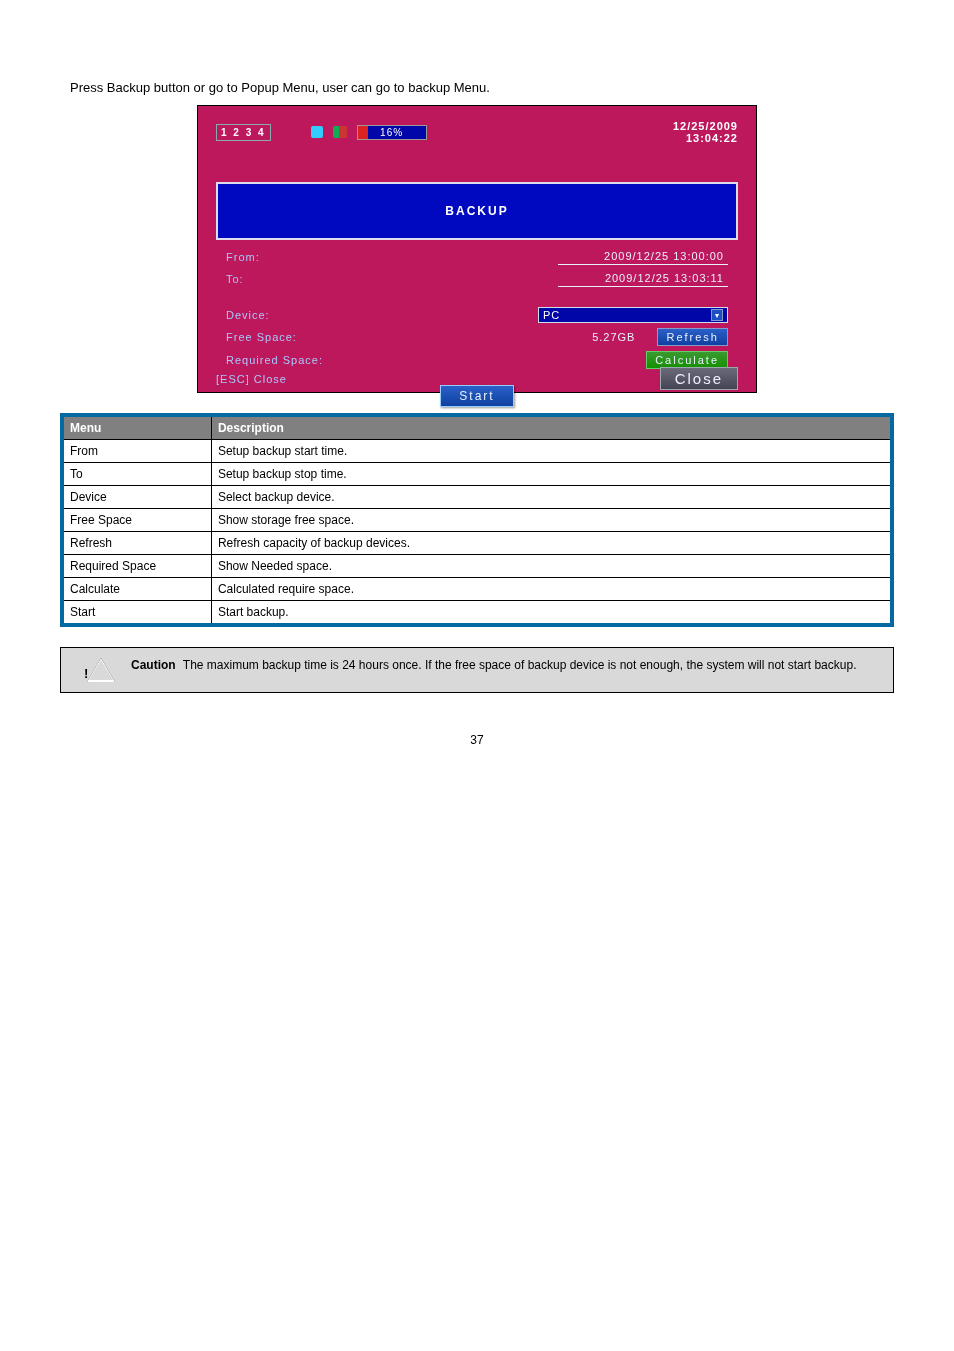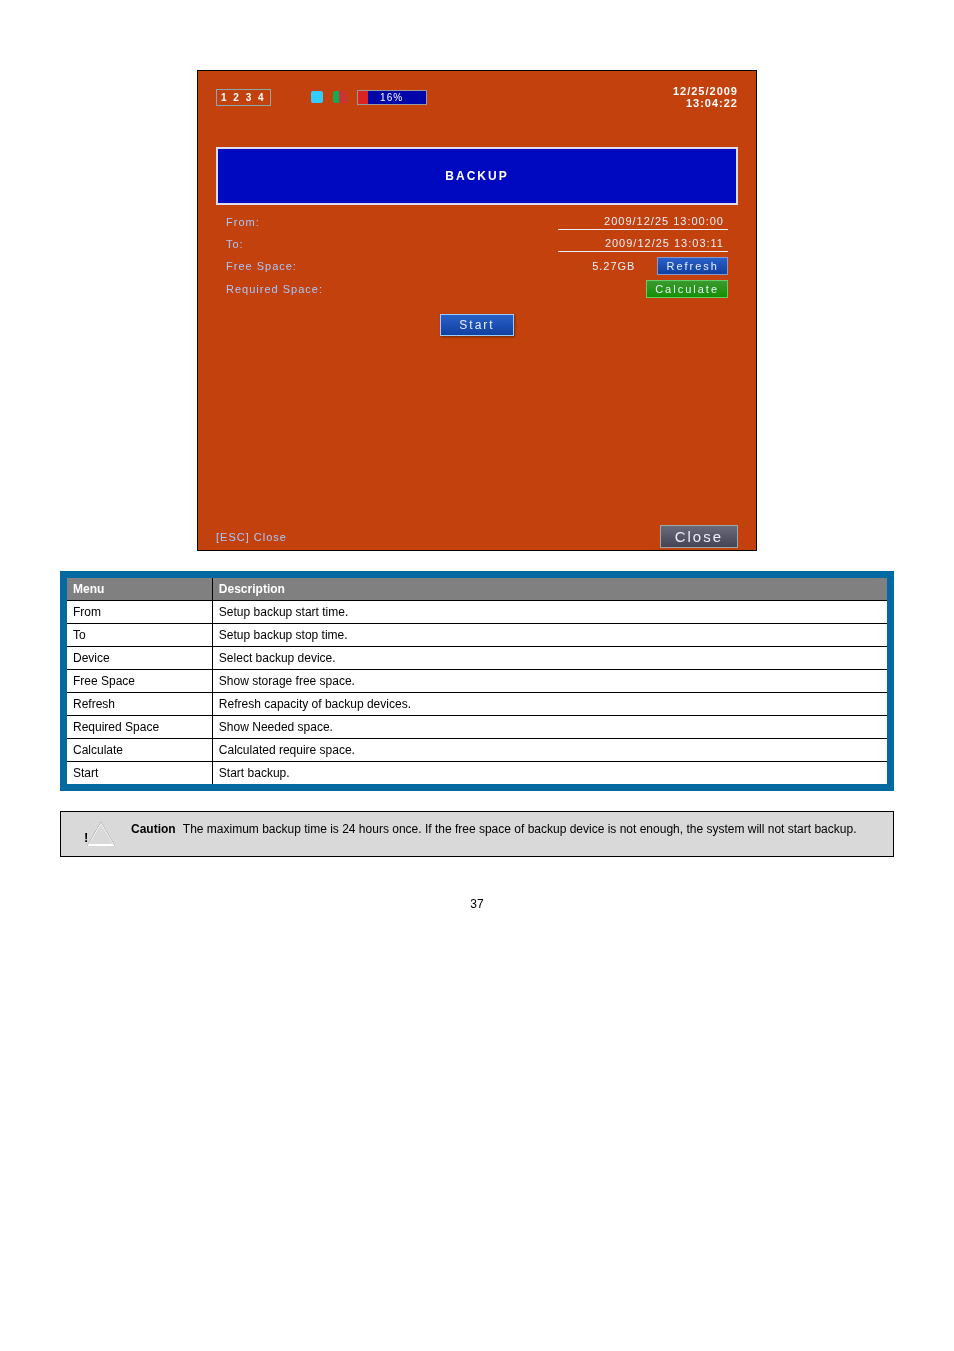--- a/index.html
+++ b/index.html
@@ -1,21 +1,21 @@
 <!DOCTYPE html>
 <html><head>
 <meta charset="utf-8">
 <style>
   * { box-sizing: border-box; margin: 0; padding: 0; }
   body { font-family: Arial, sans-serif; font-size: 13px; color: #000; background: #fff; width: 954px; margin: 0 auto; padding: 60px; }
   .page { width: 100%; }
   .intro { margin: 20px 0 10px 10px; }
 
   .dvr-wrap { display: flex; justify-content: center; margin: 10px 0 20px 0; }
-  .dvr { width: 560px; height: 481px; background: #c2410c; border: 1px solid #000; position: relative; color: #fff; font-family: "Verdana", sans-serif; font-size: 11px; padding: 14px 18px; }
+  .dvr { width: 560px; height: 288px; background: #be185d; border: 1px solid #000; position: relative; color: #fff; font-family: "Verdana", sans-serif; font-size: 11px; padding: 14px 18px; }
   .topbar { display: flex; align-items: center; justify-content: space-between; }
   .top-left { display: flex; align-items: center; gap: 10px; }
   .chbox { border: 1px solid #8aa; padding: 2px 4px; font-weight: bold; font-size: 10px; letter-spacing: 2px; }
   .top-icons { display: flex; align-items: center; gap: 10px; margin-left: 30px; }
   .ico { width: 12px; height: 12px; display: inline-block; }
   .ico-mouse { background: #3cf; border-radius: 2px; }
   .ico-net { background: #1a5; border-radius: 2px; }
   .ico-net2 { width: 8px; background: #c33; display:inline-block; height:12px; margin-left:-6px; }
   .usage-box { border: 1px solid #999; padding: 1px 6px; width: 70px; position: relative; background: #0006a8; }
   .usage-fill { position: absolute; left: 0; top: 0; bottom: 0; width: 16%; background: #d22; }
@@ -36,40 +36,41 @@
   .btn-green { background: linear-gradient(#3a9a30,#159000); border-color: #6c6; }
   .right-col { margin-left: auto; display: flex; flex-direction: column; gap: 4px; align-items: flex-end; }
   .right-inline { display: flex; align-items: center; gap: 12px; }
   .start-row { display: flex; justify-content: center; margin: 16px 0 0 0; }
   .btn-start { background: linear-gradient(#2a60c8,#1040a0); border: 1px solid #9cf; padding: 3px 18px; color: #e8f0ff; font-size: 12px; letter-spacing: 2px; cursor: pointer; box-shadow: 1px 1px 2px rgba(0,0,0,0.4); }
   .bottom { position: absolute; bottom: 2px; left: 18px; right: 18px; display: flex; justify-content: space-between; align-items: center; }
   .esc { color: #a8c8ff; font-size: 11px; letter-spacing: 1px; }
   .btn-close2 { background: linear-gradient(#6a6a7a,#444454); border: 1px solid #9aa; padding: 2px 14px; color: #eef; font-size: 15px; letter-spacing: 2px; cursor: pointer; }
 
   
-  table.desc { width: 100%; border-collapse: collapse; margin-top: 20px; border: 7px solid #0369a1; }
+  table.desc { width: 100%; border-collapse: collapse; margin-top: 20px; border: 4px solid #0369a1; }
   table.desc th, table.desc td { border: 1px solid #000; padding: 4px 6px; font-size: 12px; text-align: left; vertical-align: top; }
   table.desc th { background: #808080; color: #fff; font-weight: bold; }
   table.desc th.menu-h { width: 18%; }
   .center { text-align: center; }
 
   .caution-box { width: 100%; border: 1px solid #000; background: #d9d9d9; margin-top: 20px; padding: 10px; display: flex; }
   .caution-icon { width: 60px; display: flex; align-items: flex-start; justify-content: center; }
   .tri { width: 0; height: 0; border-left: 14px solid transparent; border-right: 14px solid transparent; border-bottom: 24px solid #fff; position: relative; filter: drop-shadow(0 0 0 #000); }
   .tri::after { content: ""; position: absolute; left: -12px; top: 2px; width: 0; height: 0; border-left: 12px solid transparent; border-right: 12px solid transparent; border-bottom: 20px solid #d9d9d9; }
   .bang { position: absolute; left: -3px; top: 8px; font-weight: bold; color: #000; font-size: 13px; z-index: 2; }
   .caution-text { flex: 1; font-size: 12px; }
   .caution-label { font-weight: bold; margin-right: 4px; }
 
   .footer { text-align: center; font-size: 12px; margin-top: 40px; }
 </style>
 </head>
 <body>
 <div class="page">
 
+<div class="intro">Press Backup button or go to Popup Menu, user can go to backup Menu.</div>
 
 <div class="dvr-wrap">
   <div class="dvr">
     <div class="topbar">
       <div class="top-left">
         <div class="chbox">1 2 3 4</div>
         <div class="top-icons">
           <span class="ico ico-mouse"></span>
           <span style="display:flex">
                 <span class="ico ico-net"></span>
@@ -92,20 +93,29 @@
     <div class="form">
       <div class="row">
         <div class="lbl">From:</div>
         <div class="val">2009/12/25 13:00:00</div>
       </div>
       <div class="row">
         <div class="lbl">To:</div>
         <div class="val">2009/12/25 13:03:11</div>
       </div>
 
+      <div class="row device-row">
+        <div class="lbl">Device:</div>
+        <div style="margin-left:auto">
+          <div class="select-box">
+            <span class="sel-val">PC</span>
+            <span class="sel-arrow">▾</span>
+          </div>
+        </div>
+      </div>
 
       <div class="row free-row">
         <div class="lbl">Free Space:</div>
         <div class="right-inline" style="margin-left:auto">
           <span class="val" style="border:none">5.27GB</span>
           <button class="btn-small">Refresh</button>
         </div>
       </div>
 
       <div class="row">

